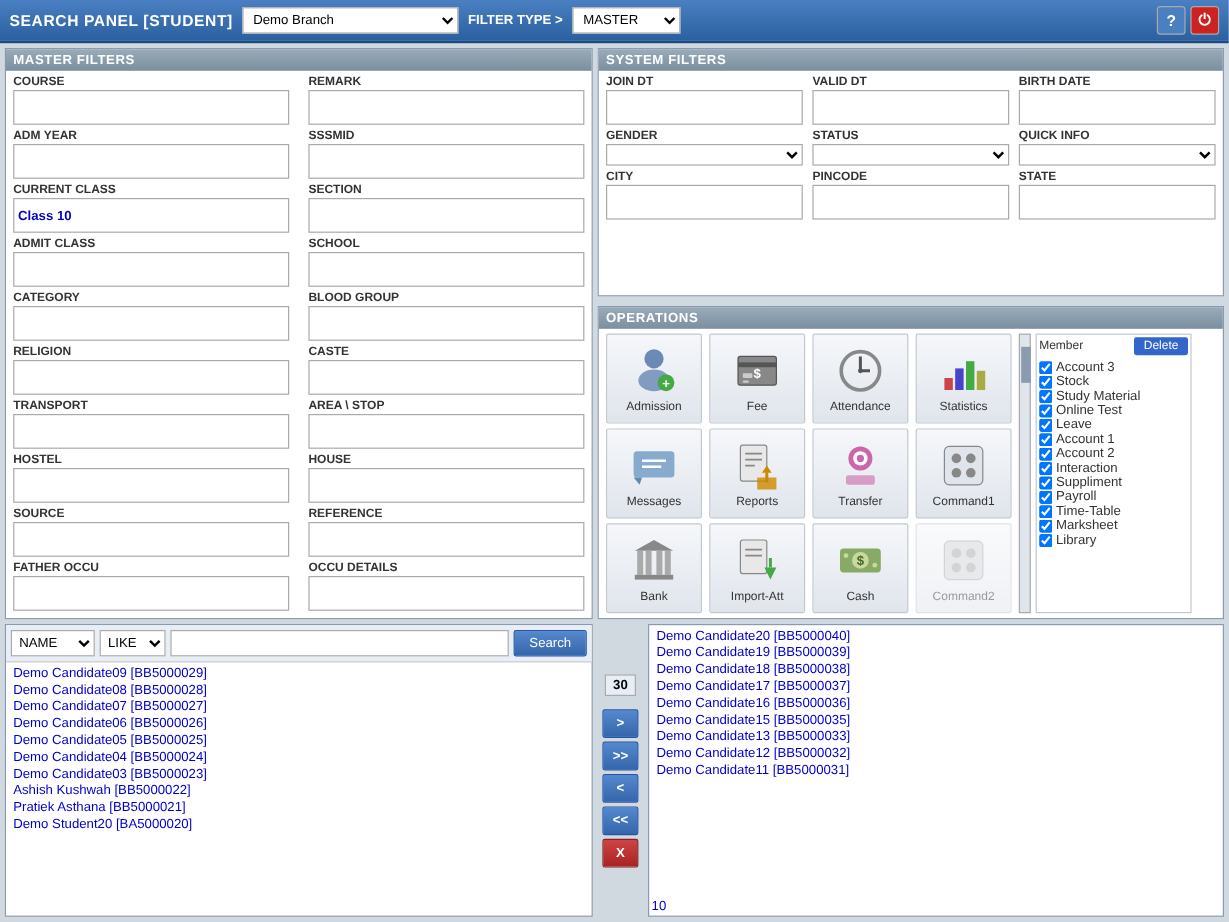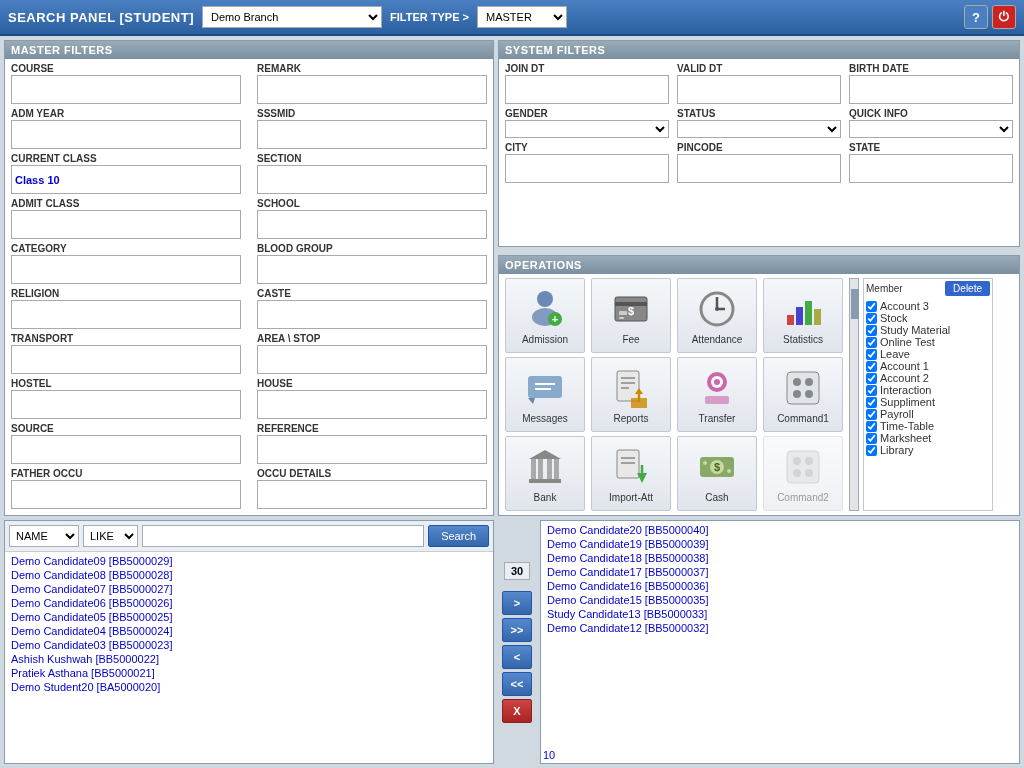--- a/index.html
+++ b/index.html
@@ -787,20 +787,21 @@
     </div>
 
     <div id="right-panel">
       <div id="right-list">
           <div class="list-item">Demo Candidate20 [BB5000040]</div>
           <div class="list-item">Demo Candidate19 [BB5000039]</div>
           <div class="list-item">Demo Candidate18 [BB5000038]</div>
           <div class="list-item">Demo Candidate17 [BB5000037]</div>
           <div class="list-item">Demo Candidate16 [BB5000036]</div>
           <div class="list-item">Demo Candidate15 [BB5000035]</div>
-          <div class="list-item">Study Candidate13 [BB5000033]</div>
+          <div class="list-item">Demo Candidate13 [BB5000033]</div>
           <div class="list-item">Demo Candidate12 [BB5000032]</div>
+          <div class="list-item">Demo Candidate11 [BB5000031]</div>
         </div>
       <div id="page-indicator">10</div>
     </div>
 
   </div>
 </div>
 
 </body></html>

